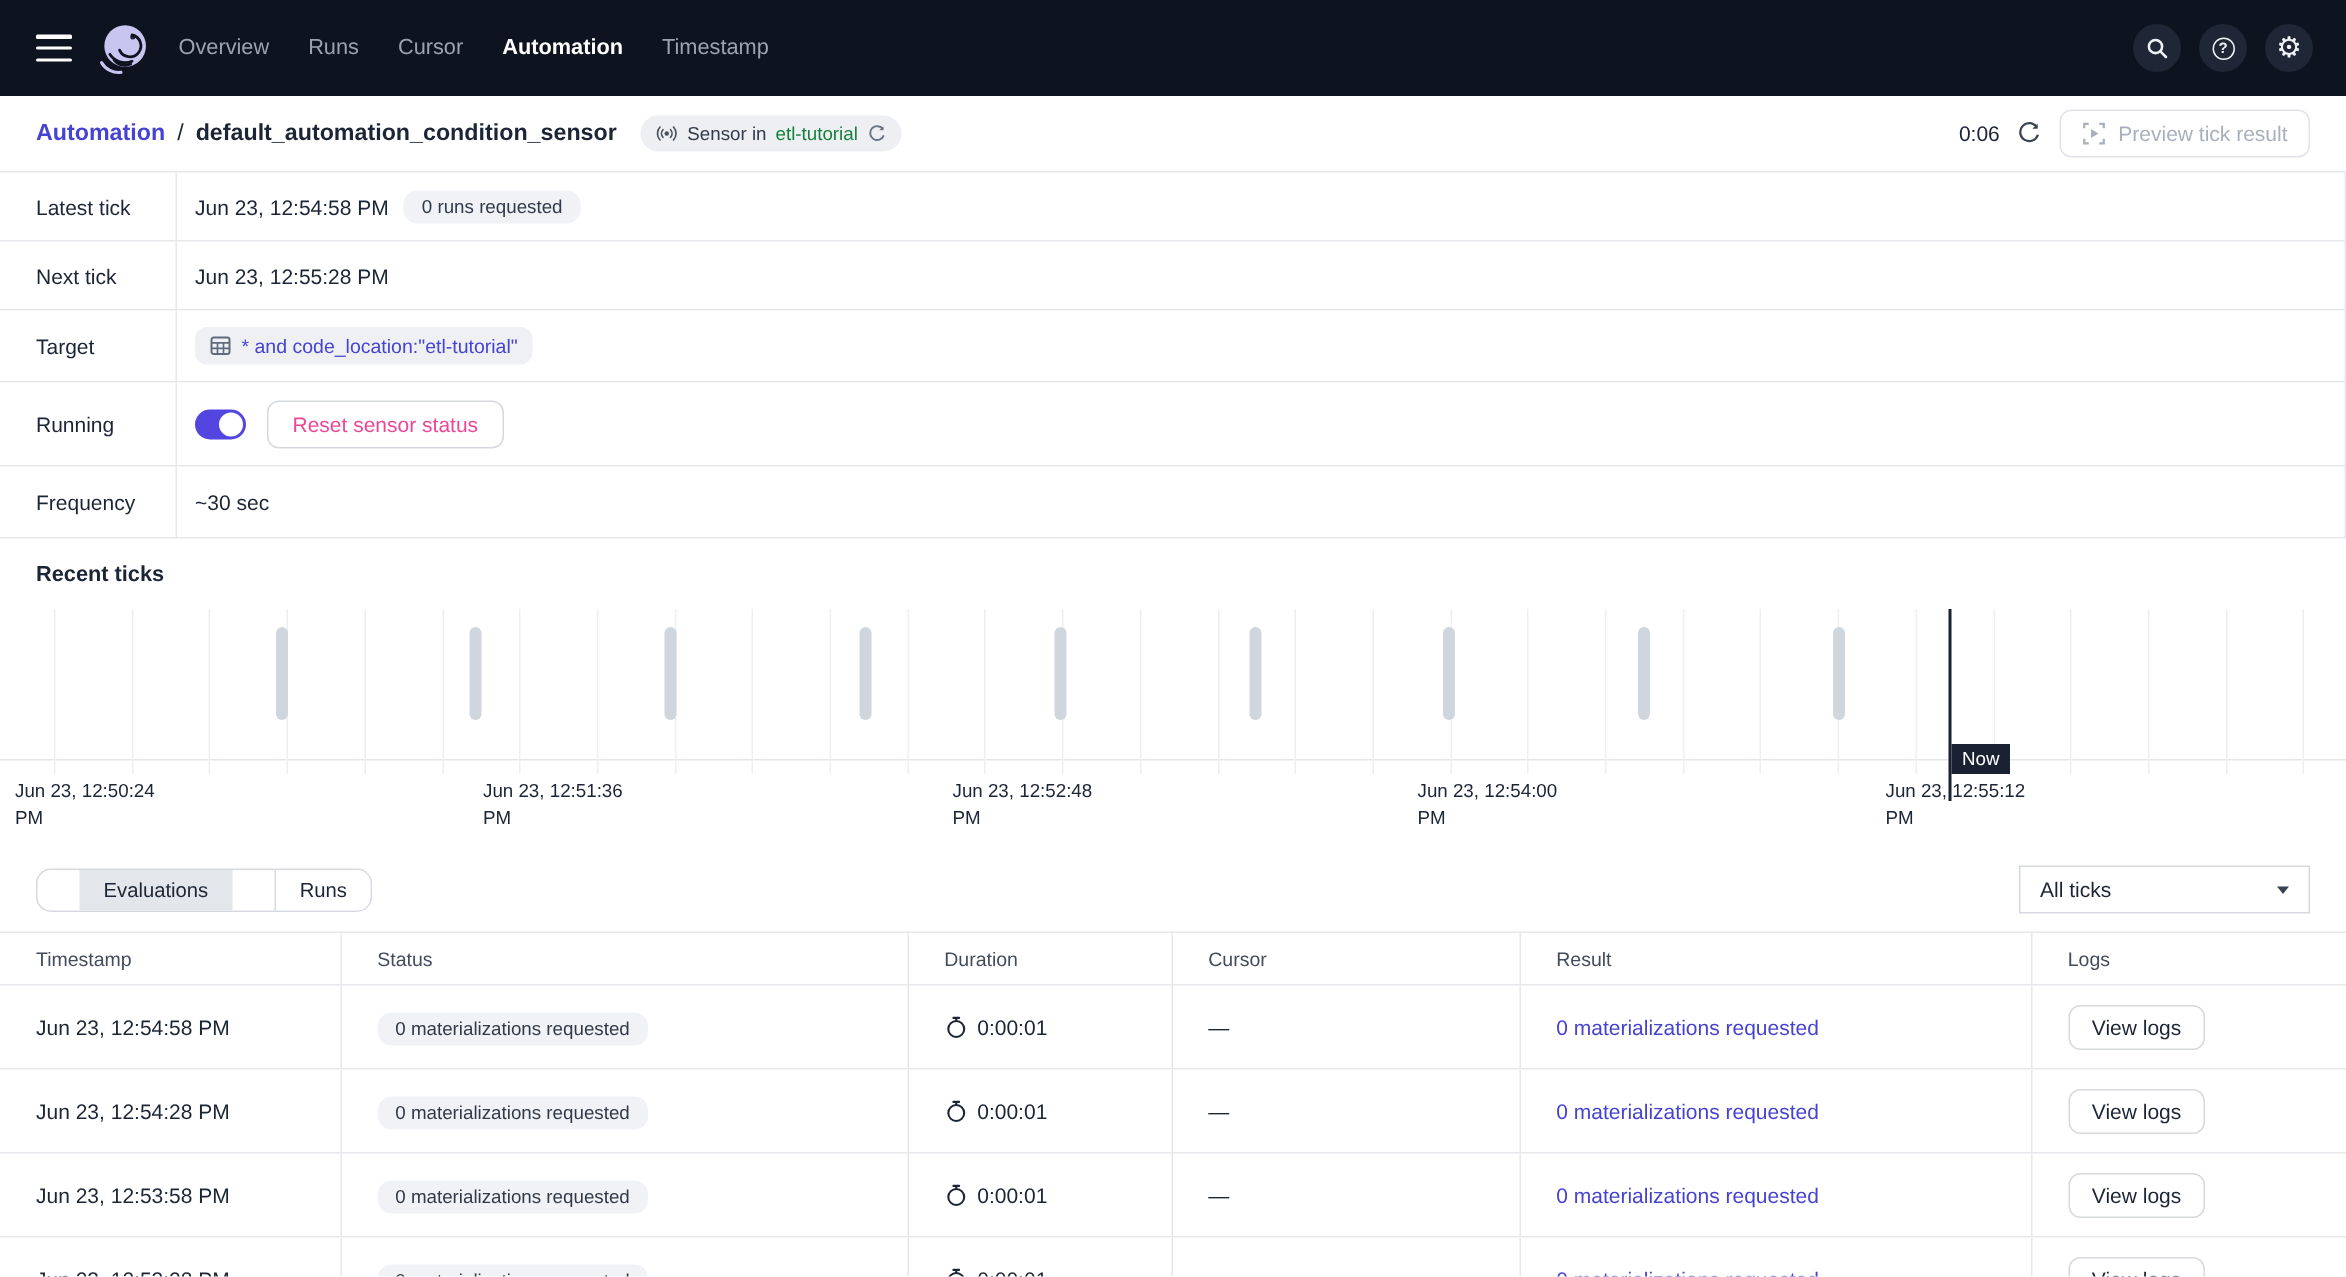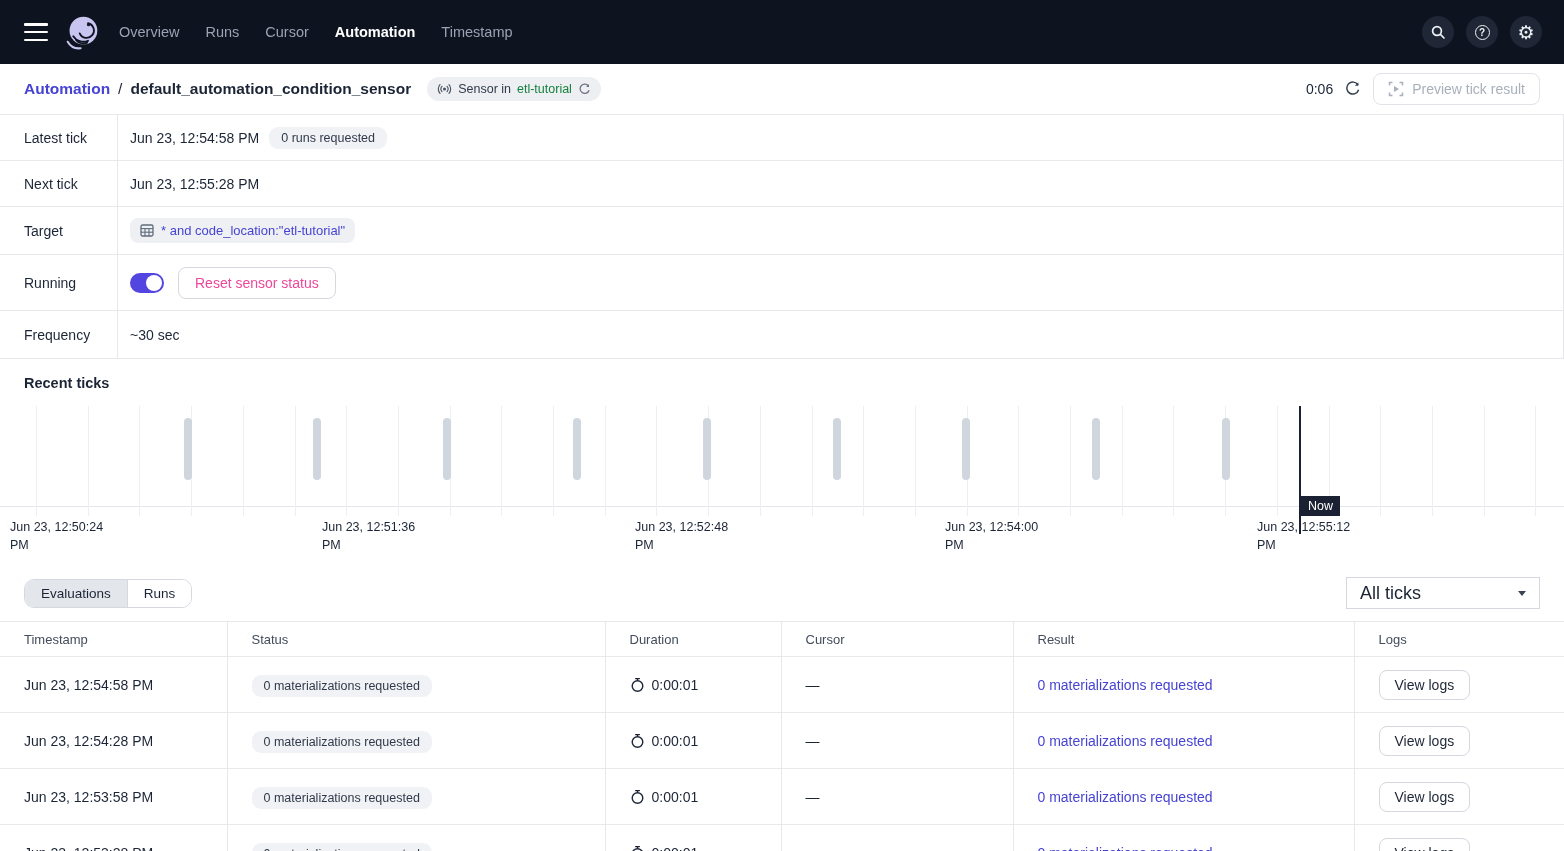--- a/index.html
+++ b/index.html
@@ -47,24 +47,24 @@
   .tl-grid { position:absolute; top:0; width:1px; height:110px; background:#edeff2; }
   .tl-axis { position:absolute; top:100px; left:0; right:0; height:1px; background:#e3e6ea; }
   .tl-bar { position:absolute; top:12px; width:8px; height:62px; border-radius:4px; background:#cfd6dd; cursor:pointer; }
   .tl-label { position:absolute; top:112px; width:112px; font-size:12.5px; line-height:18px; color:#1c2536; }
   .tl-now-line { position:absolute; top:0; width:2px; height:128px; background:#1a2132; z-index:2; }
   .tl-now-badge { position:absolute; top:90px; height:20px; padding:0 7px; background:#1a2132; color:#fff; font-size:12.5px; display:flex; align-items:center; z-index:3; }
 
   
   .tabs-row { display:flex; align-items:center; justify-content:space-between; padding:21px 24px 12px; }
   .seg { display:flex; border:1px solid #d5d9df; border-radius:10px; overflow:hidden; }
-  .seg-item { padding:6px 16px; font-size:13.5px; background:#fff; color:#1c2536; cursor:pointer; }
+  .seg-item { padding:6px 16px; font-size:13.5px; background:#fff; color:#1c2536; cursor:pointer;margin-left:28px; }
   .seg-item.selected { background:#e3e6ea; }
   .seg-item + .seg-item { border-left:1px solid #d5d9df; }
-  .select { width:194px; height:32px; border:1px solid #d5d9df; border-radius:0; display:flex; align-items:center; justify-content:space-between; padding:0 13px; font-size:18px; color:#1c2536; cursor:pointer; background:#fff; }
+  .select { width:194px; height:32px; border:1px solid #d5d9df; border-radius:0; display:flex; align-items:center; justify-content:space-between; padding:0 13px; font-size:14px; color:#1c2536; cursor:pointer; background:#fff; }
   .caret { width:0; height:0; border-left:4.5px solid transparent; border-right:4.5px solid transparent; border-top:5.5px solid #3a4352; }
 
   
   table.ticks { width:1564px; border-collapse:collapse; table-layout:fixed; }
   table.ticks th, table.ticks td { border-right:1px solid #e6e8ec; padding-left:24px; text-align:left; }
   table.ticks th:last-child, table.ticks td:last-child { border-right:none; }
   table.ticks thead tr { border-top:1px solid #e6e8ec; border-bottom:1px solid #e6e8ec; height:35px; }
   table.ticks th { font-weight:normal; font-size:13px; color:#434c5b; }
   table.ticks tbody tr { border-bottom:1px solid #e6e8ec; height:56px; }
   table.ticks td { font-size:14px; color:#1c2536; }

